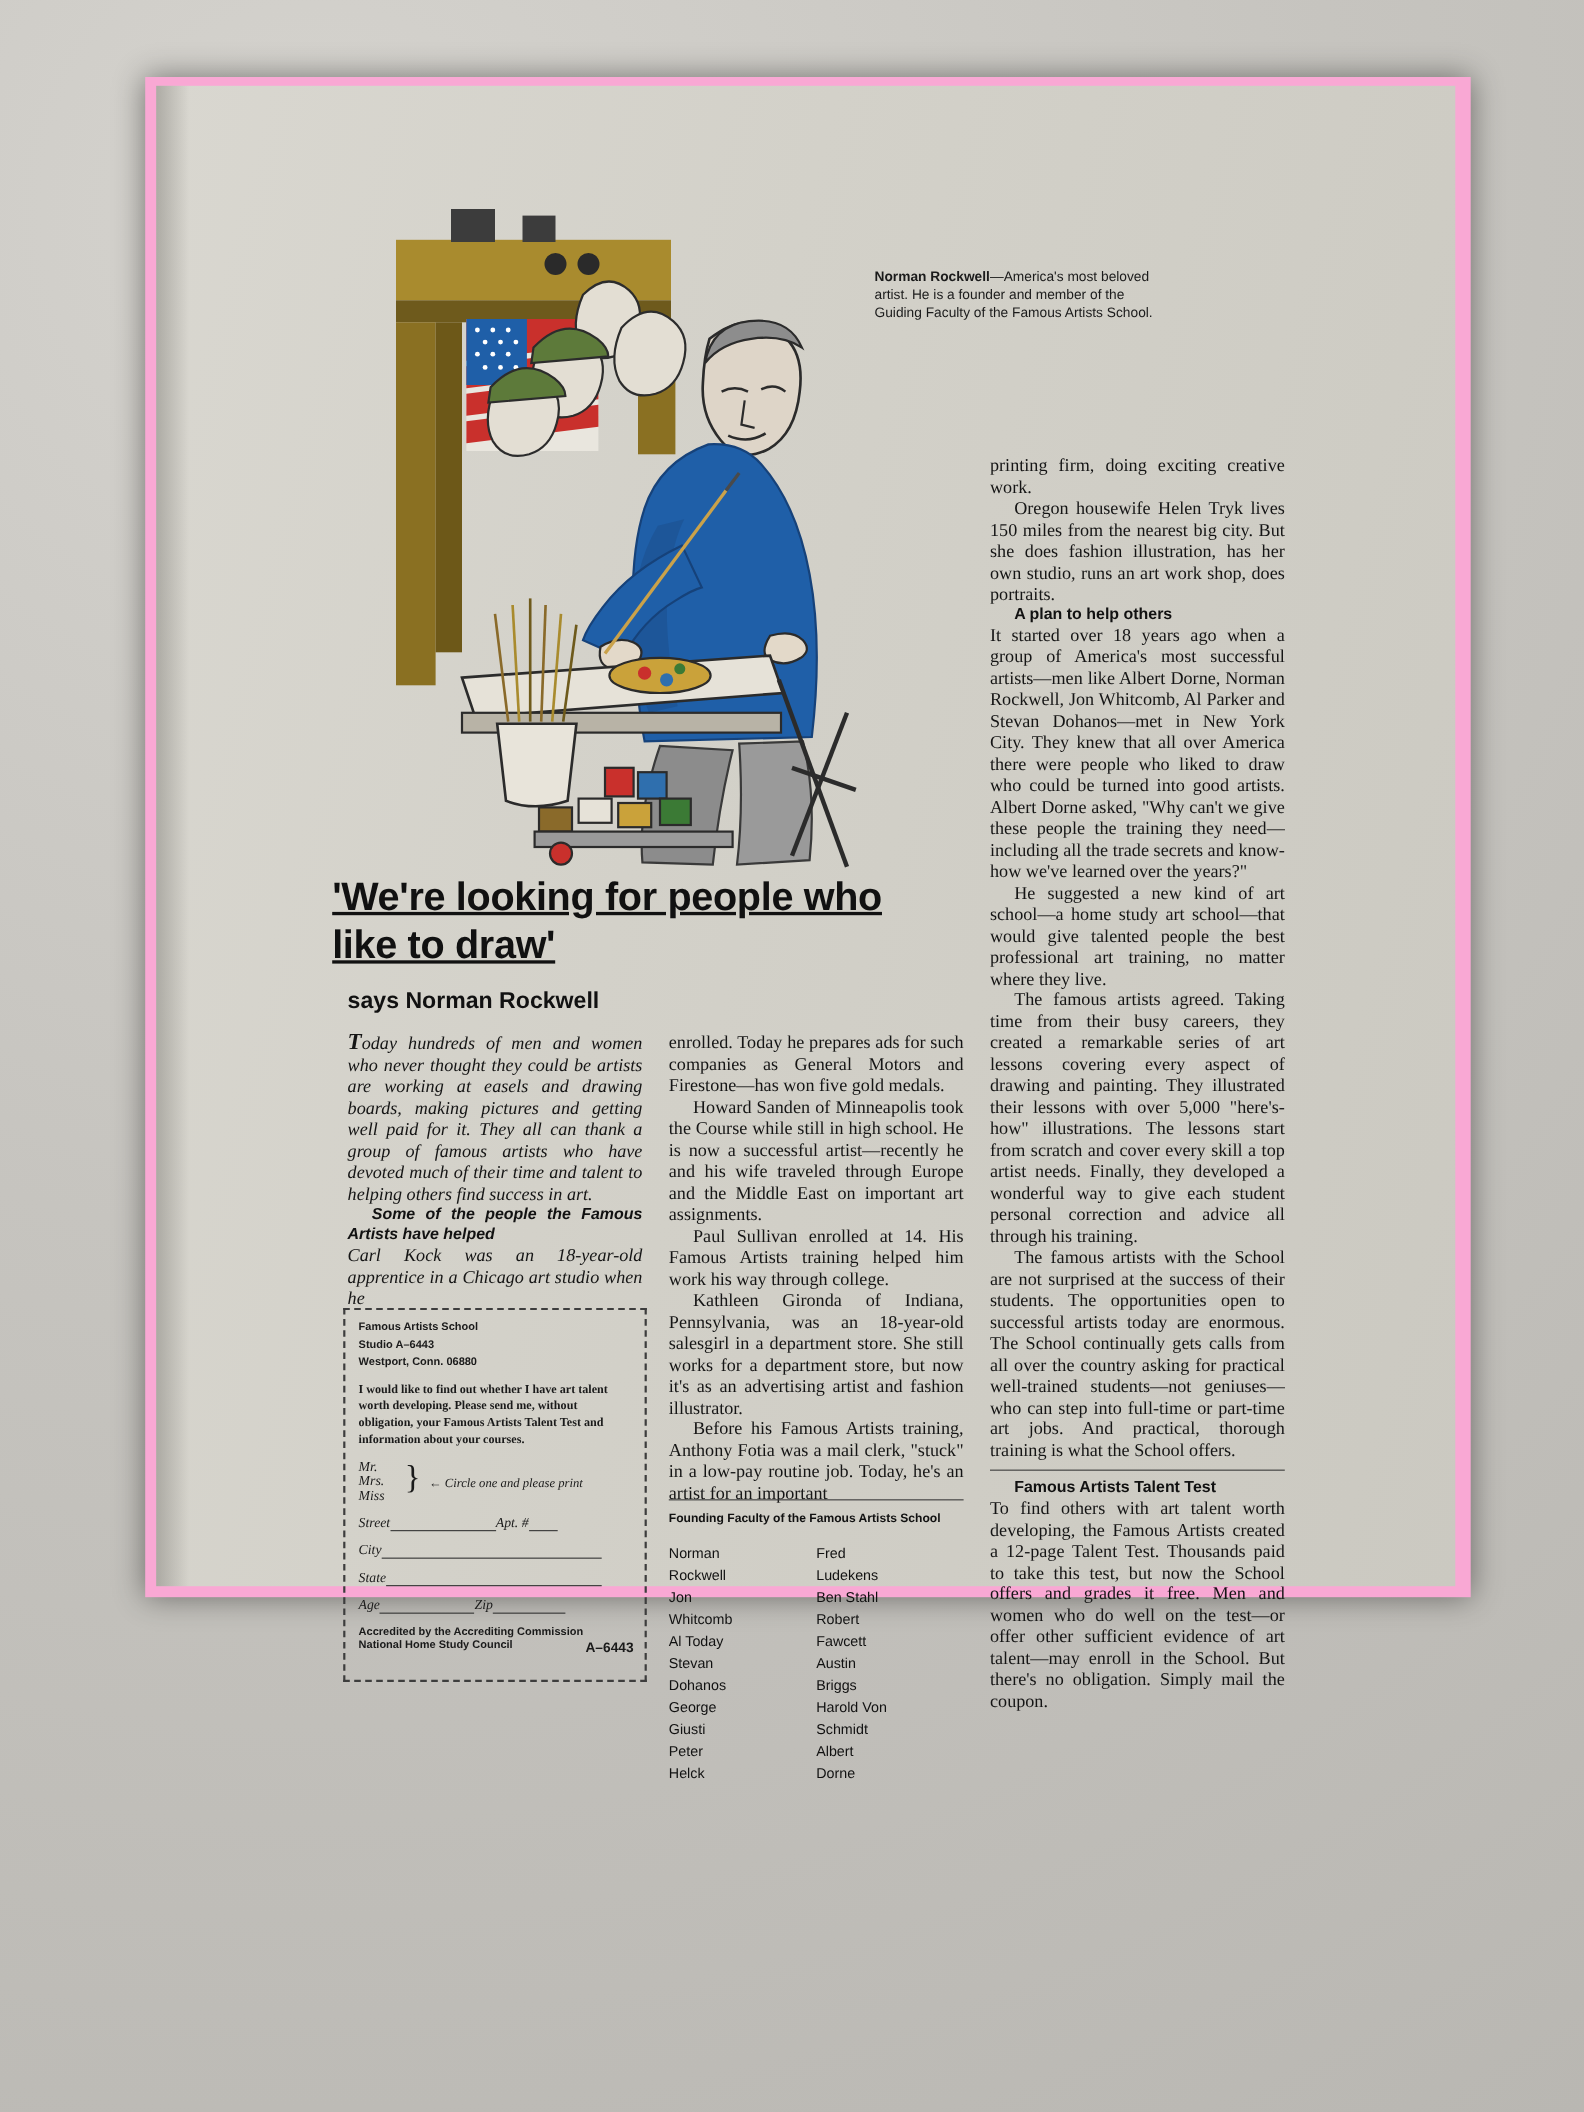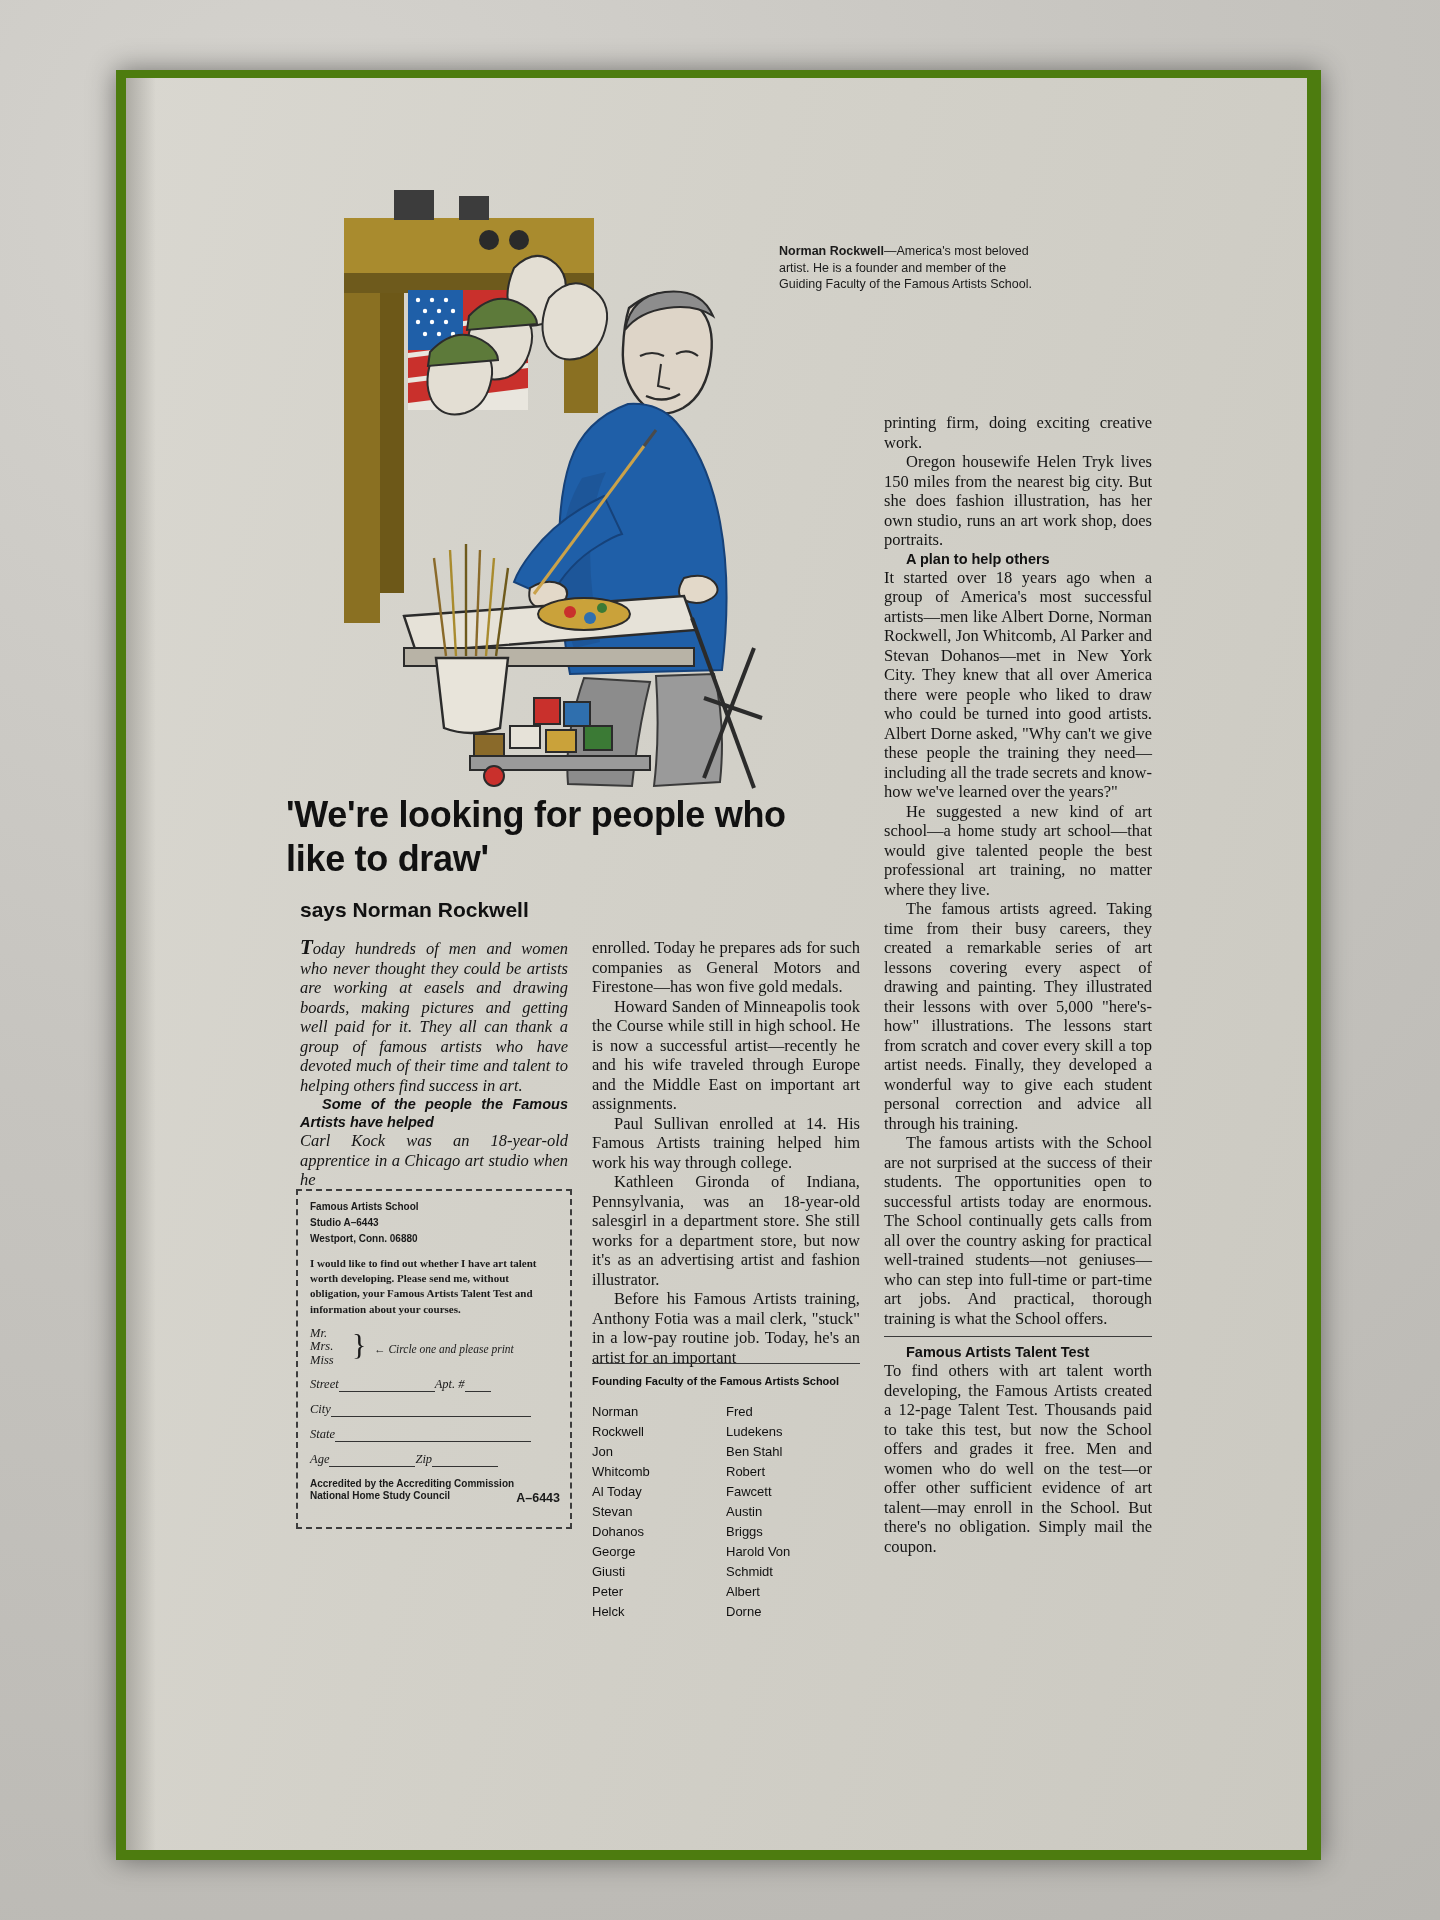--- a/index.html
+++ b/index.html
@@ -11,22 +11,22 @@
     position:relative;
   }
   
   .page-bg{
     position:absolute;inset:0;
     background:
       radial-gradient(circle at 20% 10%, #d5d3ce 0%, #c6c4bf 45%, #b9b7b2 100%);
   }
   .paper{
     position:absolute;
-    left:116px;top:70px;width:1205px;height:1790px;
-    background:#4d7c0f;
+    left:132px;top:70px;width:1205px;height:1382px;
+    background:#f9a8d4;
     box-shadow:0 0 26px rgba(0,0,0,.45);
   }
   .paper-inner{
     position:absolute;
     left:10px;top:8px;right:14px;bottom:10px;
     background:
       linear-gradient(105deg,#d9d7d0 0%, #d3d1c9 40%, #cbc9c1 100%);
   }
   .spine{
     position:absolute;left:0;top:0;bottom:0;width:30px;
@@ -49,21 +49,21 @@
     font-family:"Liberation Sans", sans-serif;
     font-size:12.5px;line-height:16.5px;color:#1b1b1b;
   }
   .caption b{font-weight:bold;}
 
   
   .headline{
     position:absolute;left:82px;top:685px;width:520px;
     font-family:"Liberation Sans", sans-serif;
     font-weight:bold;font-size:36px;line-height:44px;
-    color:#111;letter-spacing:-.3px;
+    color:#111;letter-spacing:-.3px;text-decoration:underline;
   }
   .subhead{
     position:absolute;left:96px;top:790px;width:520px;
     font-family:"Liberation Sans", sans-serif;
     font-weight:bold;font-size:21px;color:#111;
   }
 
   
   .col{
     position:absolute;

